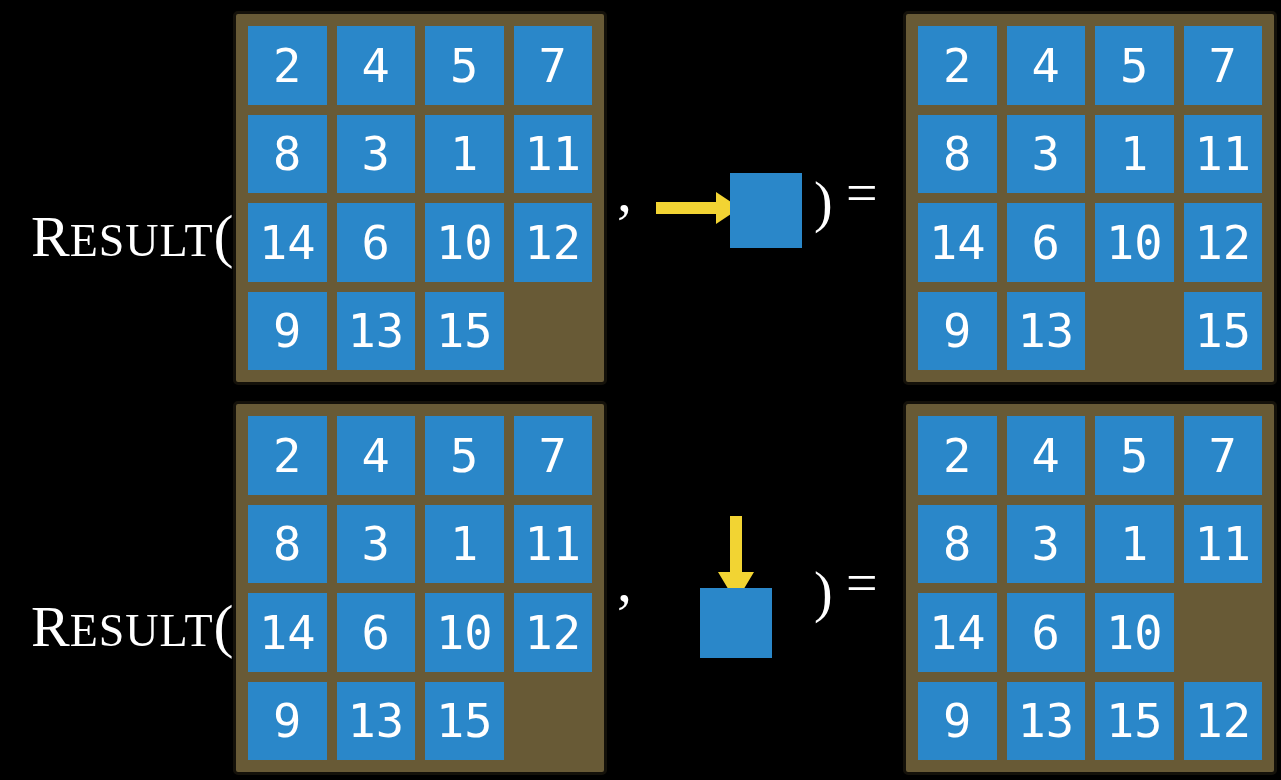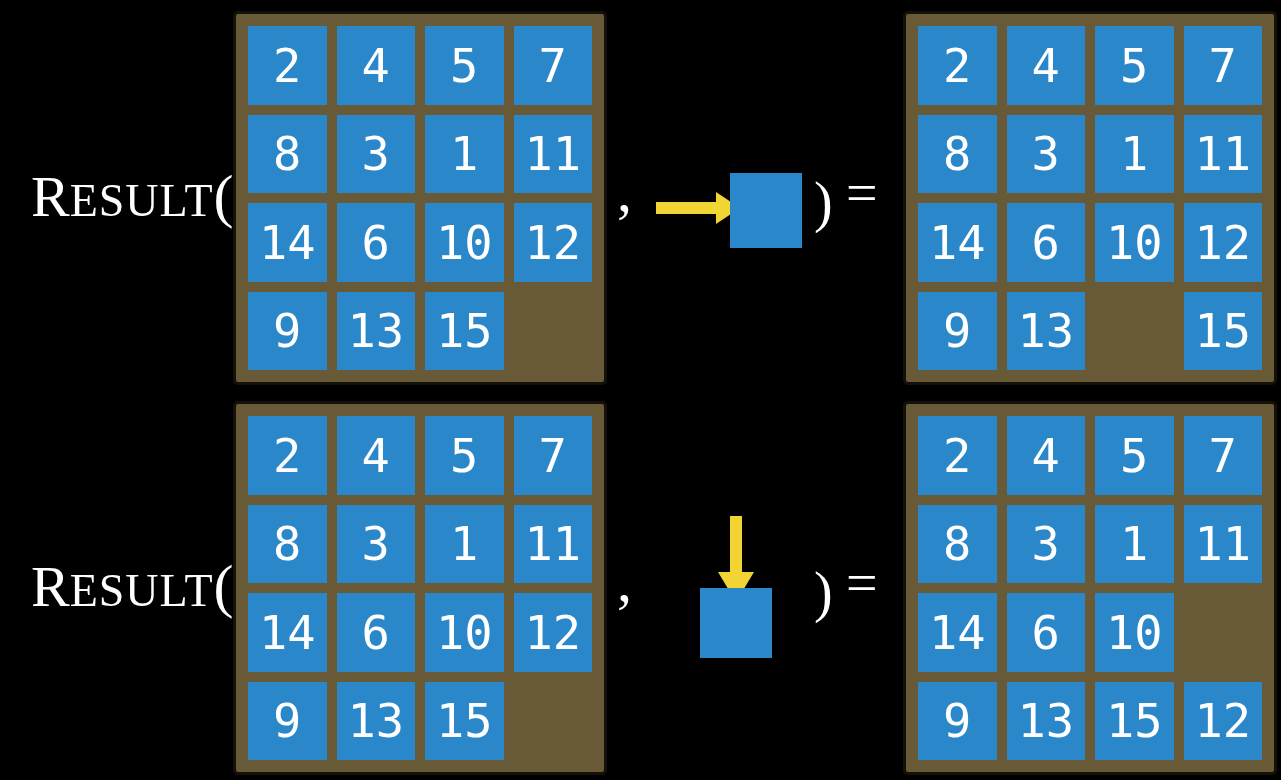--- a/index.html
+++ b/index.html
@@ -31,21 +31,21 @@
   .cell.tile {
     background: #2a87c9;
     color: #ffffff;
     font-family: "DejaVu Sans Mono", monospace;
     font-size: 47px;
     line-height: 1;
   }
   .cell.empty { background: transparent; }
 
   
-  .label { position: absolute; color: #ffffff; white-space: nowrap; line-height: 1; }
+  .label { position: absolute; color: #ffffff; white-space: nowrap; line-height: 1; margin-top: 40px; }
   .fn-initial { font-size: 58px; }
   .fn-rest    { font-size: 46px; letter-spacing: 1px; }
   .fn-paren   { font-size: 60px; }
   .sym { position: absolute; color: #ffffff; line-height: 1; }
   .comma  { font-size: 60px; }
   .paren  { font-size: 56px; }
   .equals { font-size: 56px; }
 
   
   .move-tile { position: absolute; background: #2a87c9; }

